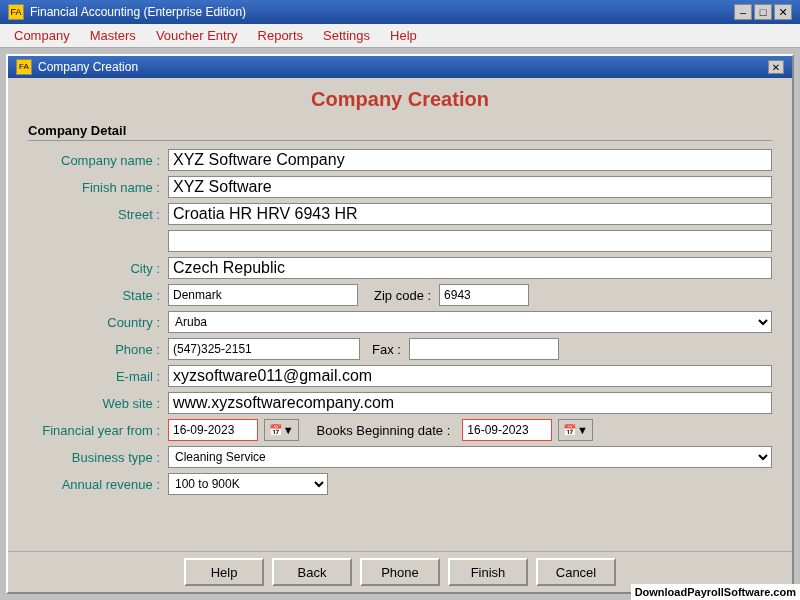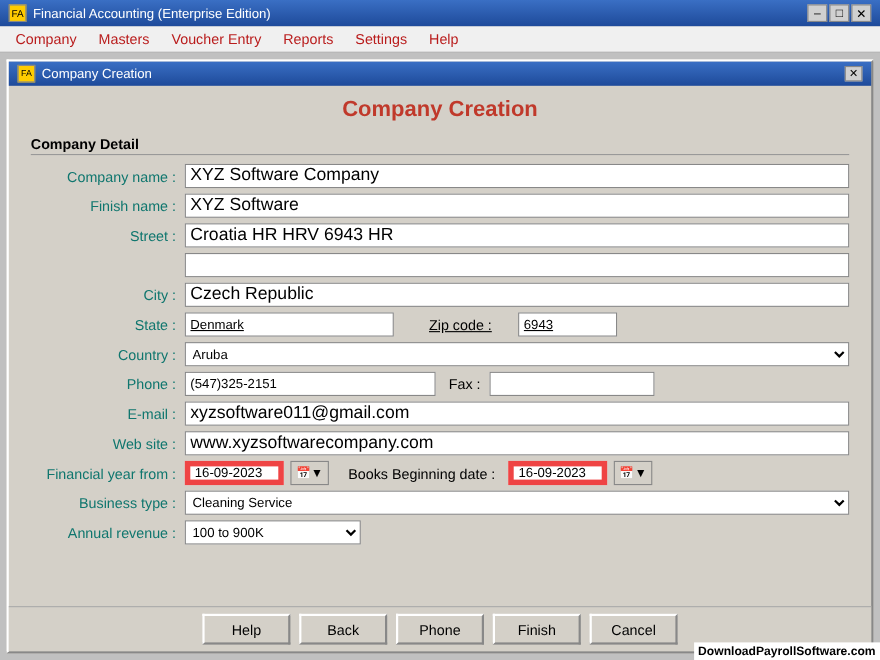--- a/index.html
+++ b/index.html
@@ -149,22 +149,21 @@
       height: 22px;
       border: 1px solid #888;
       background: white;
       font-size: 12px;
       padding: 1px 2px;
     }
 
     .zip-row {
       display: flex;
       align-items: center;
-      gap: 20px;
-      text-decoration: underline;
+      gap: 4px;
     }
     .zip-label {
       font-size: 13px;
       margin-left: 12px;
     }
 
     .phone-fax-row {
       display: flex;
       align-items: center;
     }
@@ -175,21 +174,21 @@
     }
 
     .date-row {
       display: flex;
       align-items: center;
       gap: 6px;
     }
     .date-input {
       width: 90px;
       height: 22px;
-      border: 5px solid #ef4444;
+      border: 1px solid #ef4444;
       background: white;
       font-size: 12px;
       padding: 1px 4px;
     }
     .date-btn {
       height: 22px;
       padding: 0 4px;
       border: 1px solid #888;
       background: #d4d0c8;
       font-size: 11px;
@@ -329,21 +328,21 @@
           <option>Aruba</option>
           <option>United States</option>
           <option>Croatia</option>
           <option>Czech Republic</option>
           <option>Denmark</option>
         </select>
       </div>
 
       <div class="form-row phone-fax-row">
         <span class="form-label">Phone :</span>
-        <input style="width: 228px; height: 22px; border: 1px solid rgb(136, 136, 136); background: white; font-size: 12px; padding: 1px 4px;" type="text" value="(547)325-2151">
+        <input style="width: 192px; height: 22px; border: 1px solid rgb(136, 136, 136); background: white; font-size: 12px; padding: 1px 4px;" type="text" value="(547)325-2151">
         <span class="fax-label">Fax :</span>
         <input style="width: 150px; height: 22px; border: 1px solid rgb(136, 136, 136); background: white; font-size: 12px; padding: 1px 4px;" type="text" value="">
       </div>
 
       <div class="form-row">
         <span class="form-label">E-mail :</span>
         <input class="form-input" type="text" value="xyzsoftware011@gmail.com" style="">
       </div>
 
       <div class="form-row">

